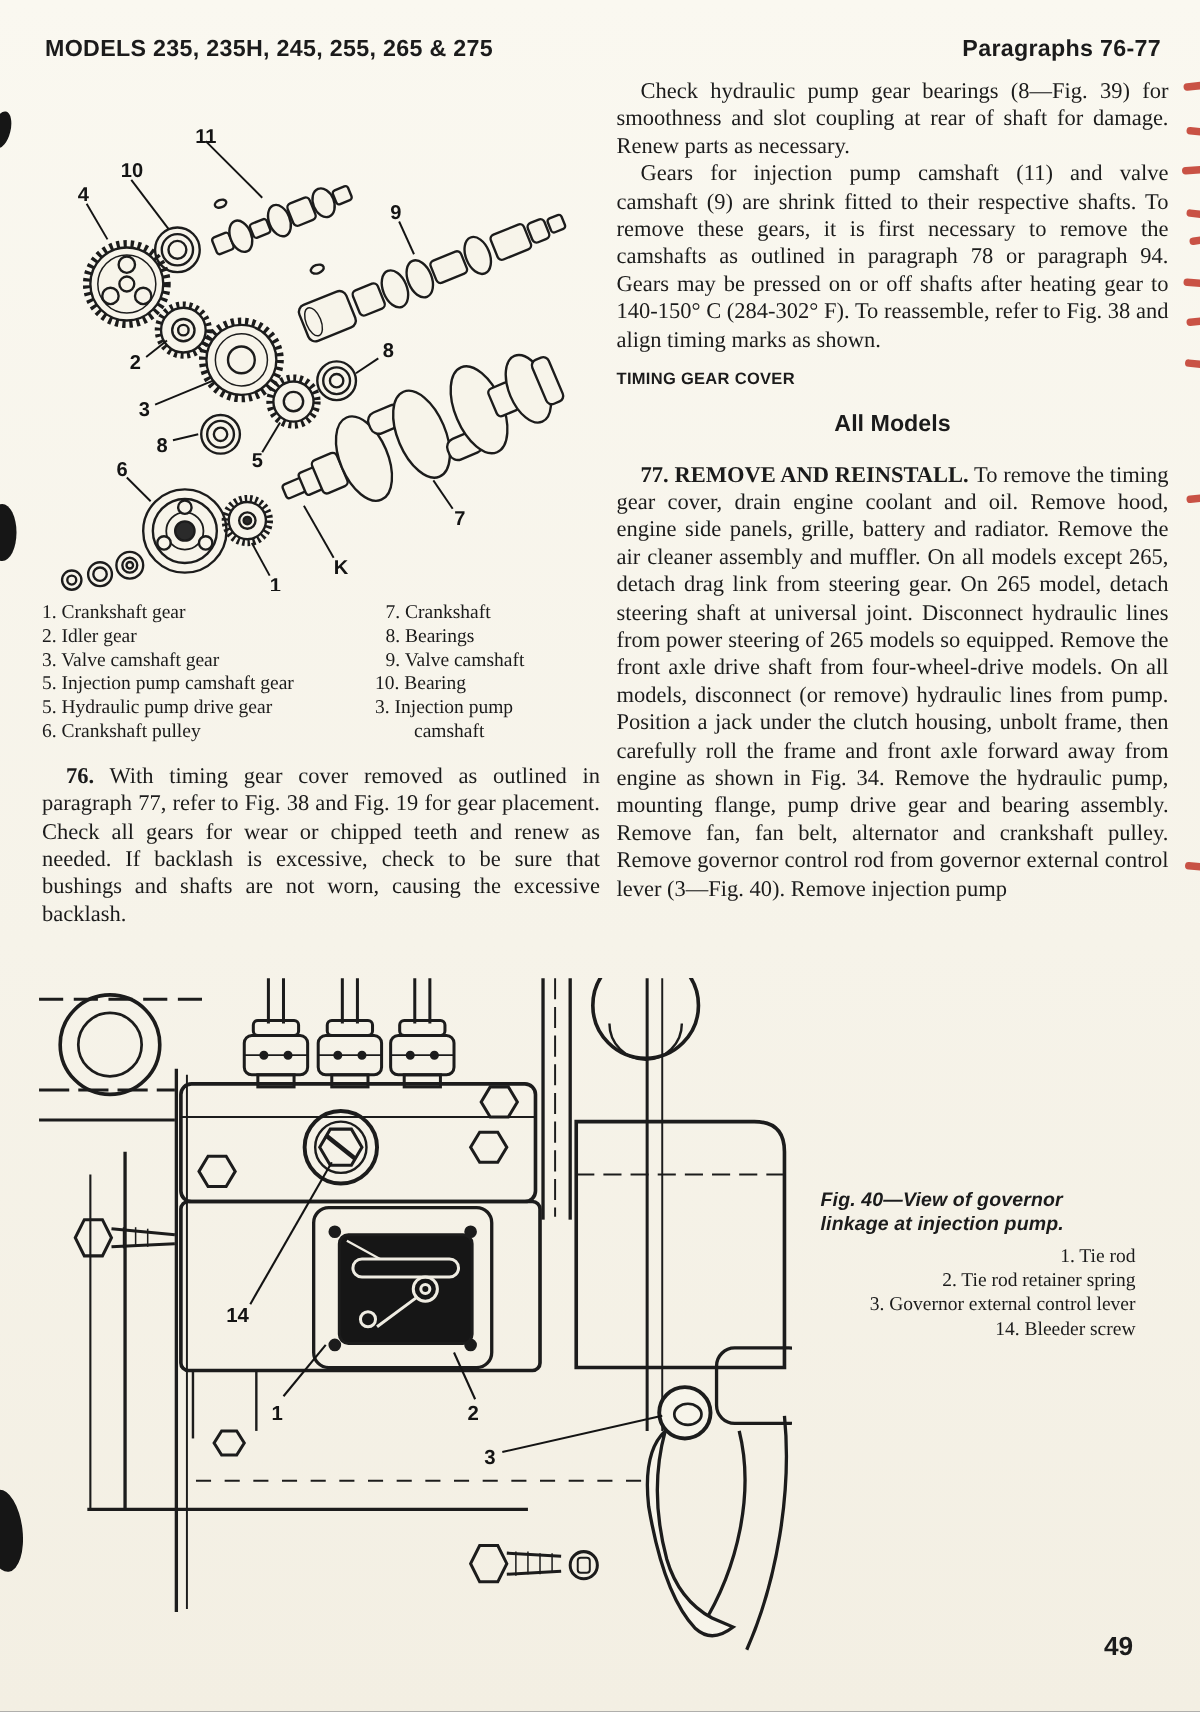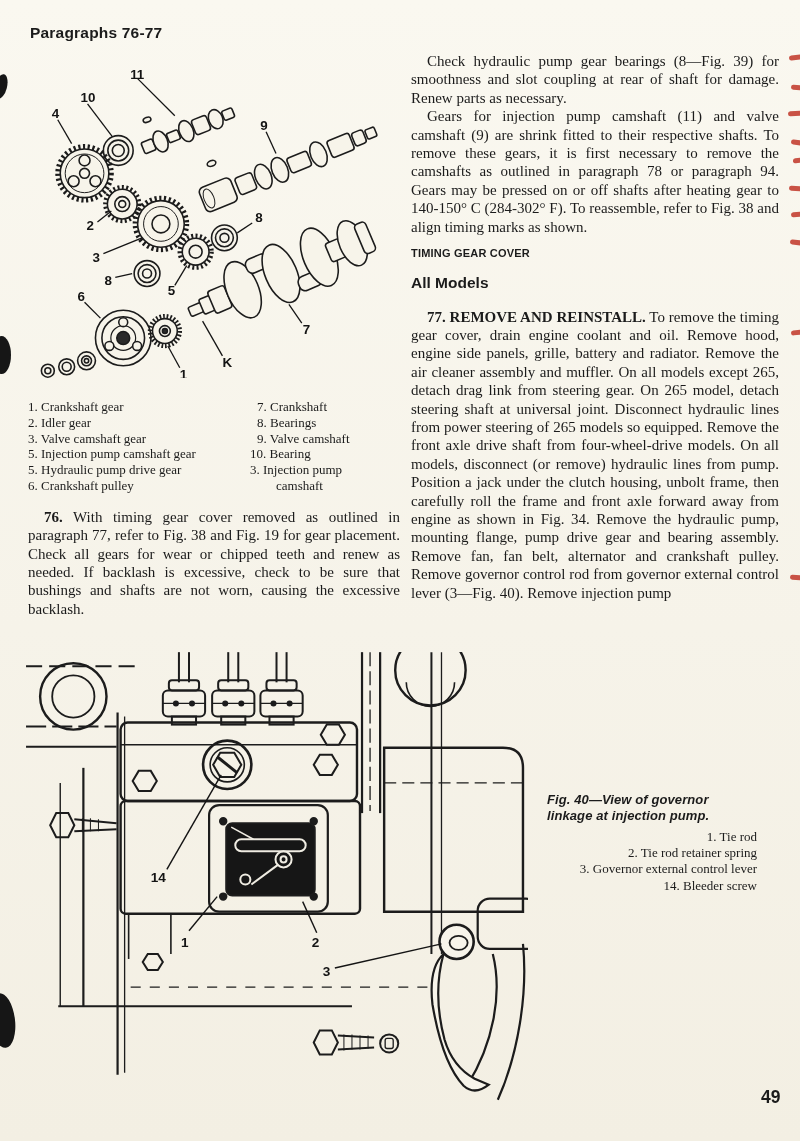--- a/index.html
+++ b/index.html
@@ -6,52 +6,52 @@
   .page{
     position:relative;width:800px;height:1141px;overflow:hidden;
     background:linear-gradient(180deg,#faf8f0 0%,#f6f3e9 55%,#f3efe3 100%);
     font-family:"Liberation Serif",serif;color:#1b1b1b;margin:0 auto;
   }
   
   .header{position:absolute;top:24px;left:30px;right:26px;display:flex;
     justify-content:space-between;font-family:"Liberation Sans",sans-serif;
     font-weight:bold;font-size:15.5px;letter-spacing:.2px;}
   
-  .col-left{position:absolute;left:28px;top:52px;width:372px;}
+  .col-left{position:absolute;left:28px;top:68px;width:372px;}
   .col-right{position:absolute;left:411px;top:52px;width:368px;}
   p{margin:0;}
   .body-text{font-size:15px;line-height:18.4px;text-align:justify;}
   .indent{text-indent:16px;}
   .section-heading{margin-top:11px;font-family:"Liberation Sans",sans-serif;
     font-weight:bold;font-size:11px;text-align:left;letter-spacing:.2px;}
   .subheading{margin-top:15px;font-family:"Liberation Sans",sans-serif;
-    font-weight:bold;font-size:15.5px;}
+    font-weight:bold;font-size:15.5px;text-align:center;}
   .para77{margin-top:12px;}
   .para76{margin-top:14px;}
   
   .caption{font-family:"Liberation Sans",sans-serif;font-style:italic;
     font-weight:bold;font-size:13px;line-height:15.5px;letter-spacing:.1px;}
   .fig39-caption{margin-top:7px;}
-  .legend{margin-top:21px;display:grid;grid-template-columns:1fr 150px;
+  .legend{margin-top:6px;display:grid;grid-template-columns:1fr 150px;
     font-size:13px;line-height:15.8px;}
   .legend ul{list-style:none;margin:0;padding:0;}
   .legend li{white-space:pre-wrap;}
   .legend-right li{padding-left:7px;}
   .legend-right li:nth-child(n+4){padding-left:0;}
   .fig40-info{position:absolute;left:547px;top:792px;width:210px;}
   .fig40-legend{list-style:none;margin:6px 0 0 14px;padding:0;
     font-size:13px;line-height:16.2px;text-align:right;}
   .fig40-legend li{white-space:pre-wrap;padding-left:13px;}
   .fig40-legend li:last-child{padding-left:0;}
   
   .fig39-svg{display:block;width:372px;height:326px;}
   .fig40-svg{position:absolute;left:20px;top:652px;width:508px;height:455px;}
   svg text{font-family:"Liberation Sans",sans-serif;font-weight:bold;
     font-size:13.5px;fill:#141414;}
-  .page-number{position:absolute;left:761px;top:1087px;
+  .page-number{position:absolute;left:736px;top:1087px;
     font-family:"Liberation Sans",sans-serif;font-weight:bold;font-size:17.5px;}
   
   .blob{position:absolute;background:#161616;border-radius:50%;}
   .blob1{left:-5px;top:74px;width:12px;height:25px;transform:rotate(14deg);}
   .blob2{left:-8px;top:336px;width:19px;height:38px;}
   .blob3{left:-10px;top:993px;width:25px;height:55px;transform:rotate(-7deg);}
   .red-mark{position:absolute;right:-3px;height:5px;background:#c23b2e;
     border-radius:3px;opacity:.88;}
 </style>
 </head>
@@ -67,20 +67,21 @@
   <div class="red-mark" style="top:111px;width:15px;transform:rotate(-4deg)"></div>
   <div class="red-mark" style="top:140px;width:12px;transform:rotate(7deg)"></div>
   <div class="red-mark" style="top:158px;width:10px;transform:rotate(-8deg)"></div>
   <div class="red-mark" style="top:186px;width:14px;transform:rotate(4deg)"></div>
   <div class="red-mark" style="top:212px;width:12px;transform:rotate(-5deg)"></div>
   <div class="red-mark" style="top:240px;width:13px;transform:rotate(6deg)"></div>
   <div class="red-mark" style="top:330px;width:12px;transform:rotate(-6deg)"></div>
   <div class="red-mark" style="top:575px;width:13px;transform:rotate(5deg)"></div>
 
   <div class="header">
+    <span>MODELS 235, 235H, 245, 255, 265 &amp; 275</span>
     <span>Paragraphs 76-77</span>
   </div>
 
   <div class="col-left">
 
     <svg class="fig39-svg" viewBox="0 0 375 328">
       <g fill="#f7f4ea" stroke="#1c1c1c" stroke-width="1.6">
 
         <g transform="translate(116,97) rotate(-22)">
           <rect x="0" y="-6" width="12" height="12" rx="2"></rect>

